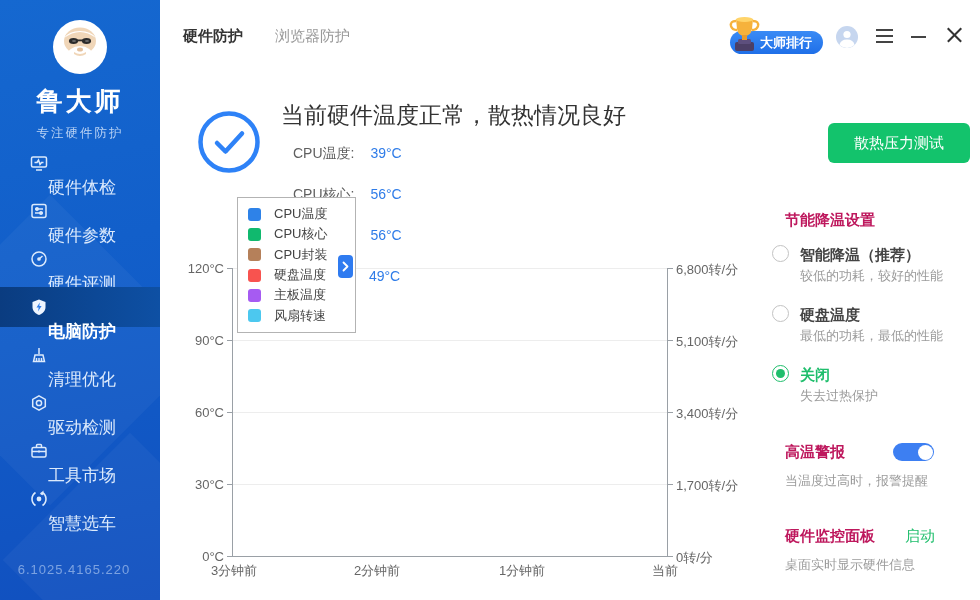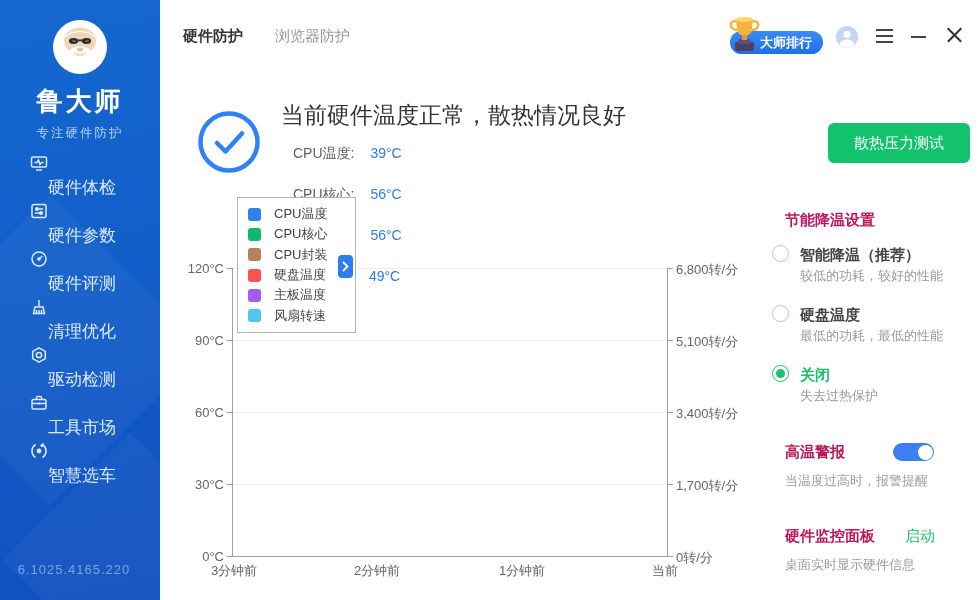--- a/index.html
+++ b/index.html
@@ -160,20 +160,29 @@
       <div class="menu-item">
         <span class="mi-icon">
           <svg viewBox="0 0 18 18" width="18" height="18" fill="none" stroke="#dceafc" stroke-width="1.5">
             <circle cx="9" cy="9" r="7"></circle>
             <line x1="9" y1="9" x2="12.5" y2="6"></line>
             <circle cx="9" cy="9" r="1.1" fill="#dceafc"></circle>
           </svg>
         </span>
         <span class="mi-label">硬件评测</span>
       </div>
+      <div class="menu-item active">
+        <span class="mi-icon">
+          <svg viewBox="0 0 18 18" width="18" height="18">
+            <path d="M9 1.5 L15.5 4 V9 C15.5 13 12.5 15.8 9 17 C5.5 15.8 2.5 13 2.5 9 V4 Z" fill="#eef5ff"></path>
+            <path d="M9.8 4.5 L6.5 9.5 H8.7 L8 13.5 L11.6 8 H9.3 Z" fill="#2f7ce8"></path>
+          </svg>
+        </span>
+        <span class="mi-label">电脑防护</span>
+      </div>
       <div class="menu-item">
         <span class="mi-icon">
           <svg viewBox="0 0 18 18" width="18" height="18" fill="none" stroke="#dceafc" stroke-width="1.5">
             <line x1="9" y1="2" x2="9" y2="8"></line>
             <path d="M5 9 H13 L14.5 15.5 H3.5 Z"></path>
             <line x1="6.5" y1="12" x2="6.5" y2="15"></line>
             <line x1="9" y1="12" x2="9" y2="15"></line>
             <line x1="11.5" y1="12" x2="11.5" y2="15"></line>
           </svg>
         </span>

